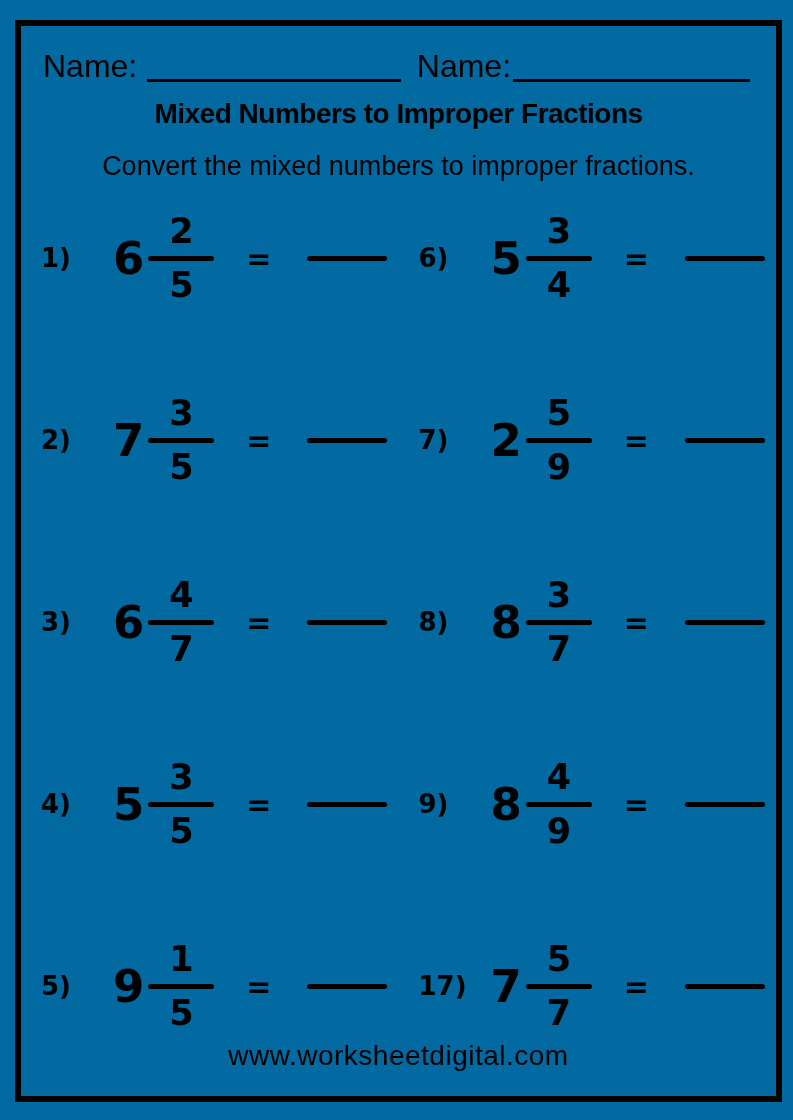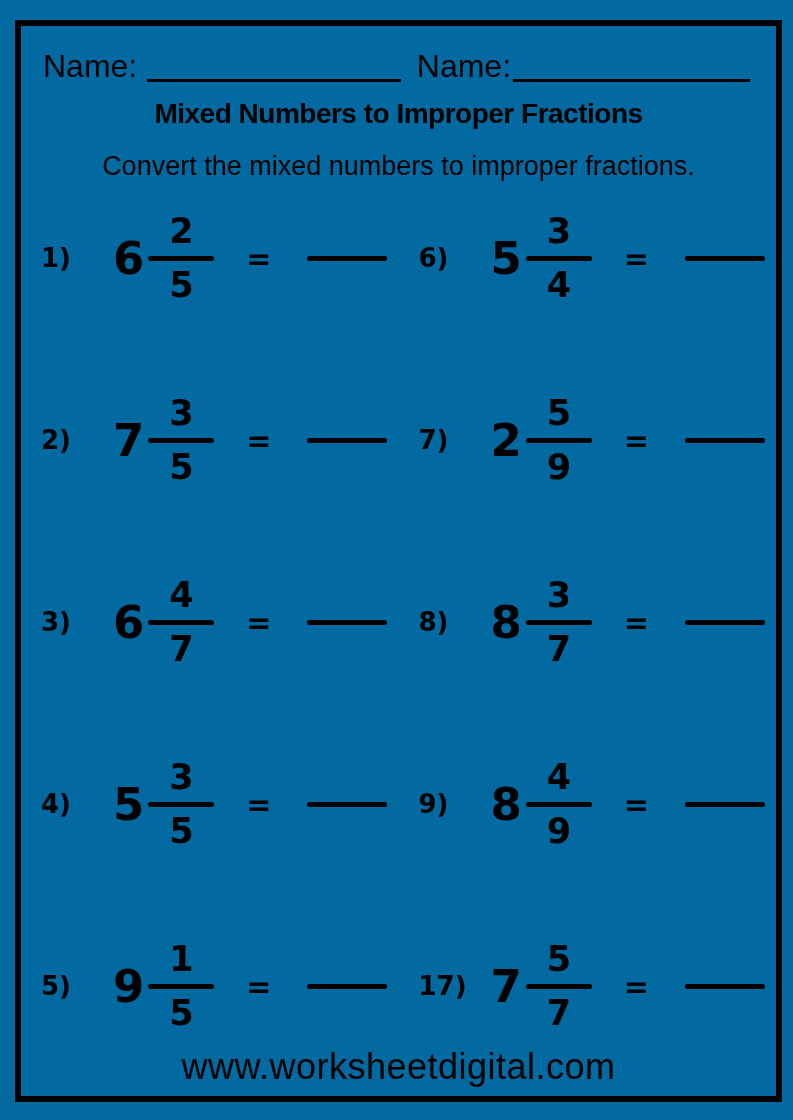--- a/index.html
+++ b/index.html
@@ -119,25 +119,25 @@
     margin-left: 36px;
     width: 80px;
     height: 5px;
     background: #000000;
     border-radius: 3px;
   }
 
   
   .footer {
     position: absolute;
-    bottom: 8px;
+    bottom: 24px;
     left: 0;
     right: 0;
     text-align: center;
-    font-size: 36px;
+    font-size: 28px;
     font-weight: 400;
     letter-spacing: 0.5px;
   }
 </style>
 </head>
 <body>
 
 <div class="page">
   <div class="frame">
 

